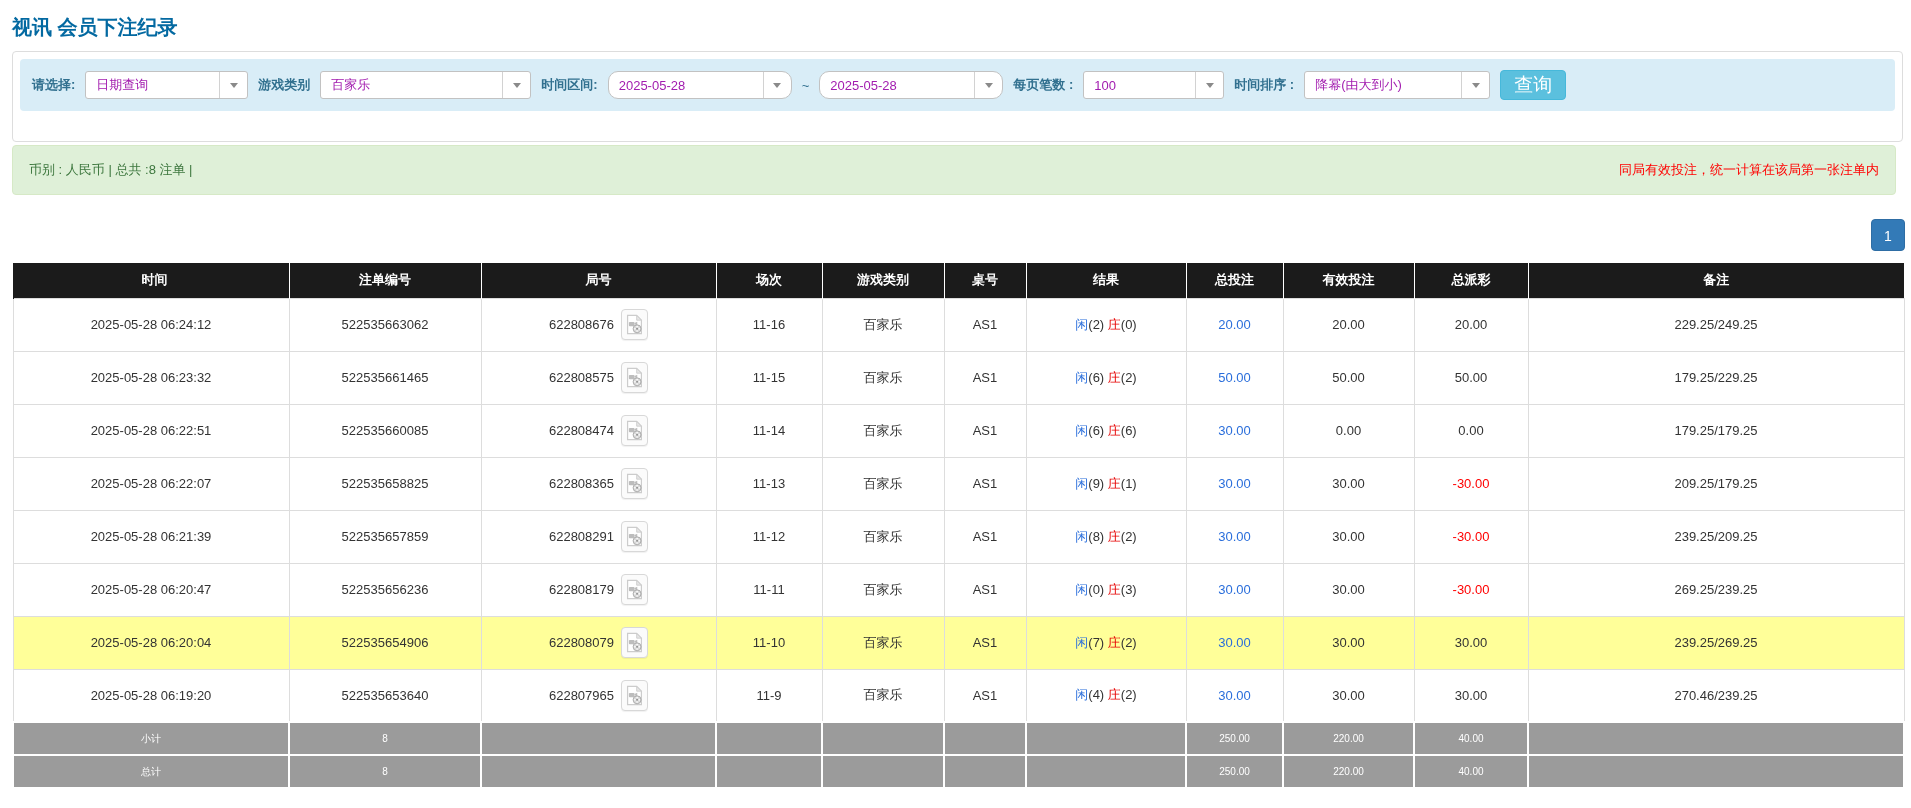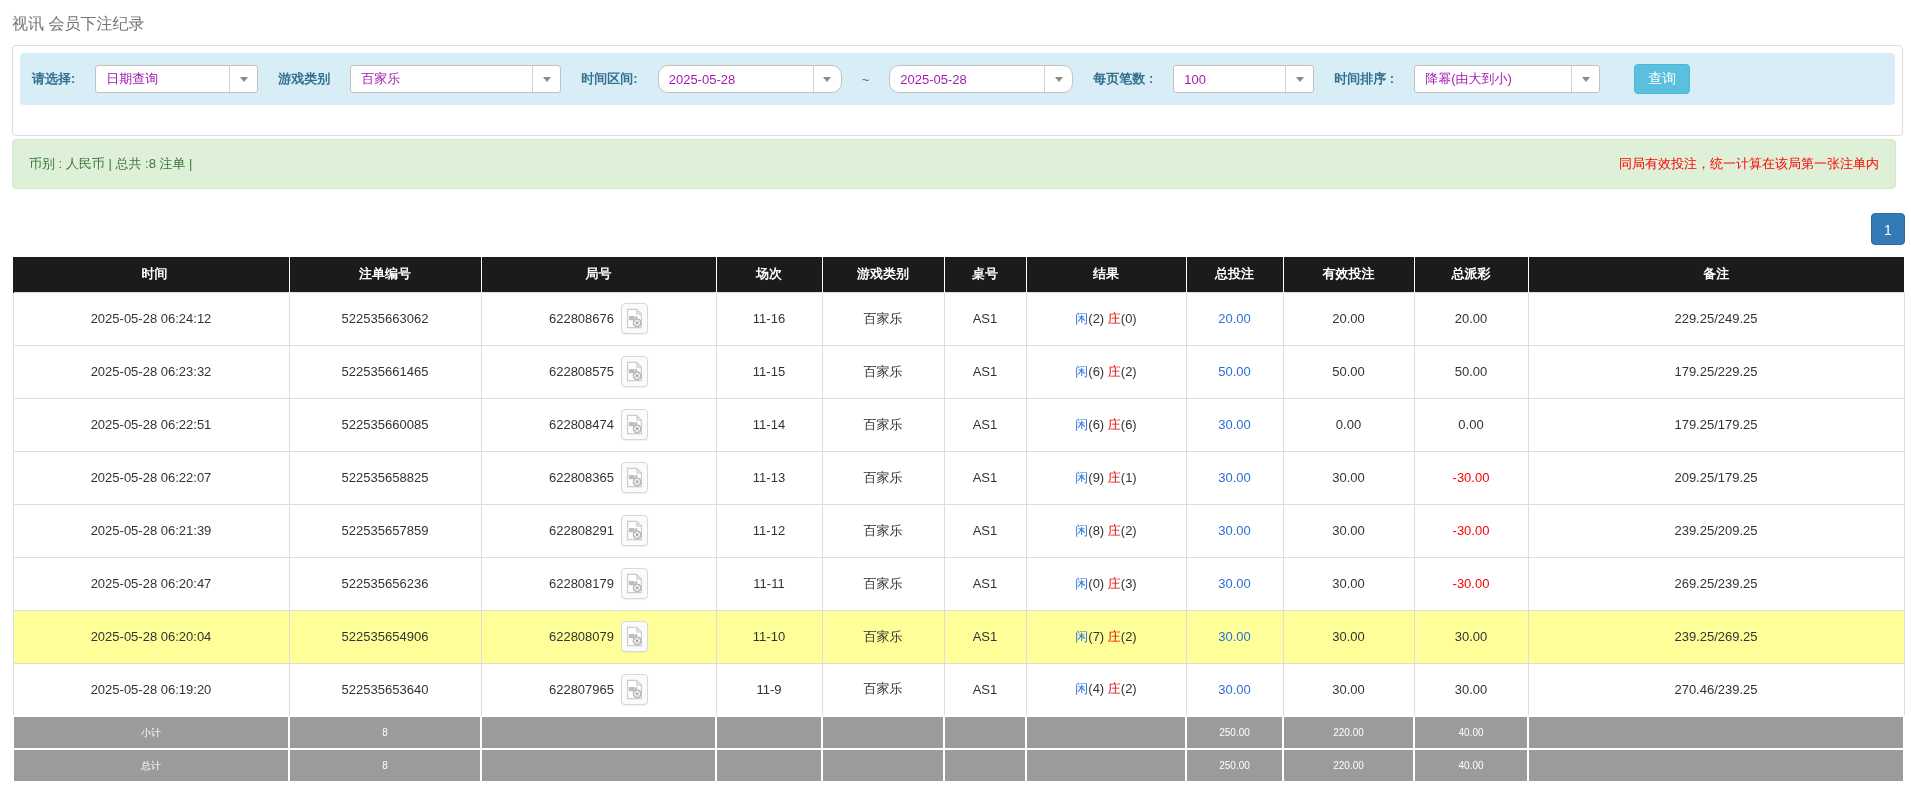--- a/index.html
+++ b/index.html
@@ -16,40 +16,40 @@
     --info_bg:#d9edf7;
     --info_text:#31708f;
   }
   *{box-sizing:border-box;}
   html,body{margin:0;padding:0;}
   body{
     width:1911px;height:808px;overflow:hidden;background:#fff;color:#333;
     font-family:"Liberation Sans","DejaVu Sans",sans-serif;font-size:13px;
   }
   .page{padding:0 6px 0 12px;}
-  .page-title{font-size:16px;font-weight:normal;color:#737373;margin:14px 0 10px 0;}
+  .page-title{font-size:20px;font-weight:bold;color:#0369a1;margin:14px 0 10px 0;}
 
   
   .filter-panel{border:1px solid #ddd;border-radius:4px;background:#fff;
     padding:7px 7px 30px 7px;margin-right:2px;}
   .filter-bar{background:var(--info_bg);border-radius:4px;padding:11px 12px;
-    display:flex;align-items:center;gap:20px;}
+    display:flex;align-items:center;gap:10px;}
   .f-label{font-weight:bold;color:var(--info_text);white-space:nowrap;font-size:13px;}
   .sel{display:flex;align-items:center;background:#fff;border:1px solid #c2c2c2;
     border-radius:3px;height:28px;cursor:pointer;}
   .sel .val{padding:0 10px;color:#a21caf;white-space:nowrap;flex:1;text-align:left;}
   .caret-box{width:28px;align-self:stretch;border-left:1px solid #d2d2d2;
     display:flex;align-items:center;justify-content:center;}
   .caret{width:0;height:0;border-left:4px solid transparent;border-right:4px solid transparent;
     border-top:5px solid #8a8a8a;}
   .w-select{width:163px;} .w-game{width:211px;} .w-date{width:184px;border-radius:10px;}
   .w-pp{width:141px;} .w-sort{width:186px;}
   .tilde{color:#31708f;}
-  .search-btn{margin-left:14px;background:var(--accent_blue);border:1px solid #46b8da;
-    color:#fff;border-radius:4px;height:30px;padding:0 13px;font-size:14px;cursor:pointer;
+  .search-btn{background:var(--accent_blue);border:1px solid #46b8da;
+    color:#fff;border-radius:4px;height:30px;padding:0 13px;font-size:19px;cursor:pointer;
     font-family:inherit;}
 
   
   .alert-success{margin:3px 9px 0 0;background:var(--success_bg);border:1px solid #d6e9c6;
     border-radius:4px;padding:15px 16px;display:flex;justify-content:space-between;
     align-items:center;}
   .alert-info-text{color:var(--success_text);}
   .alert-notice{color:var(--negative_red);}
 
   

